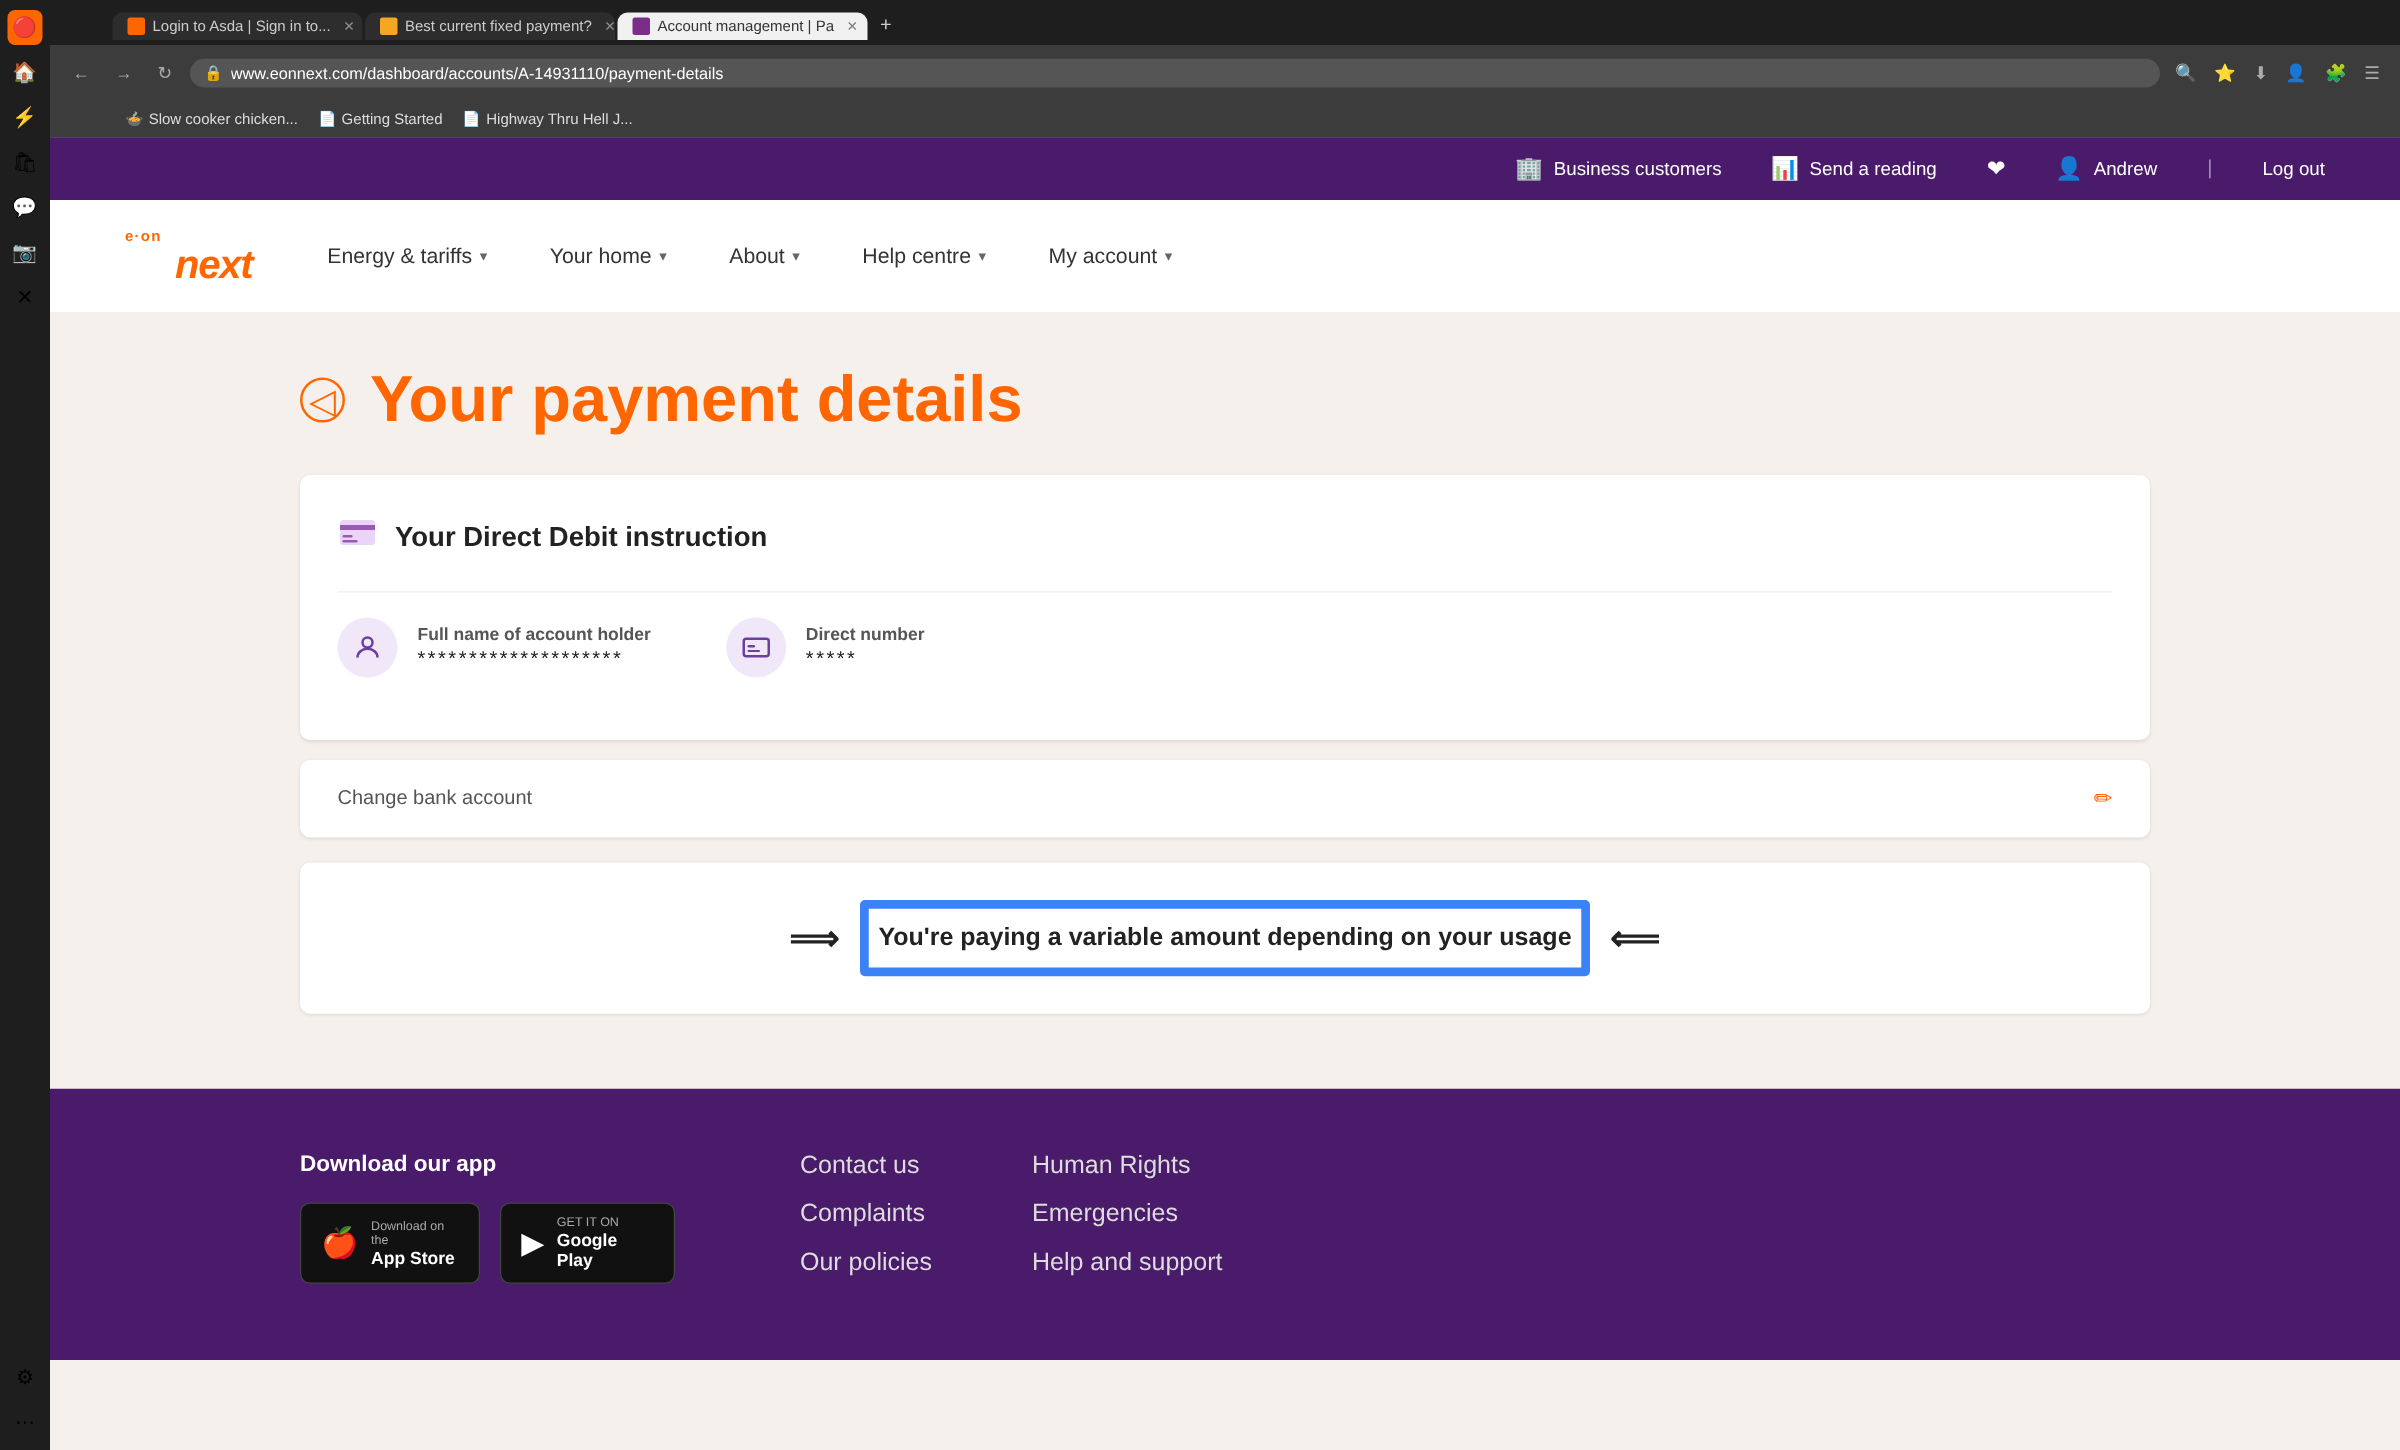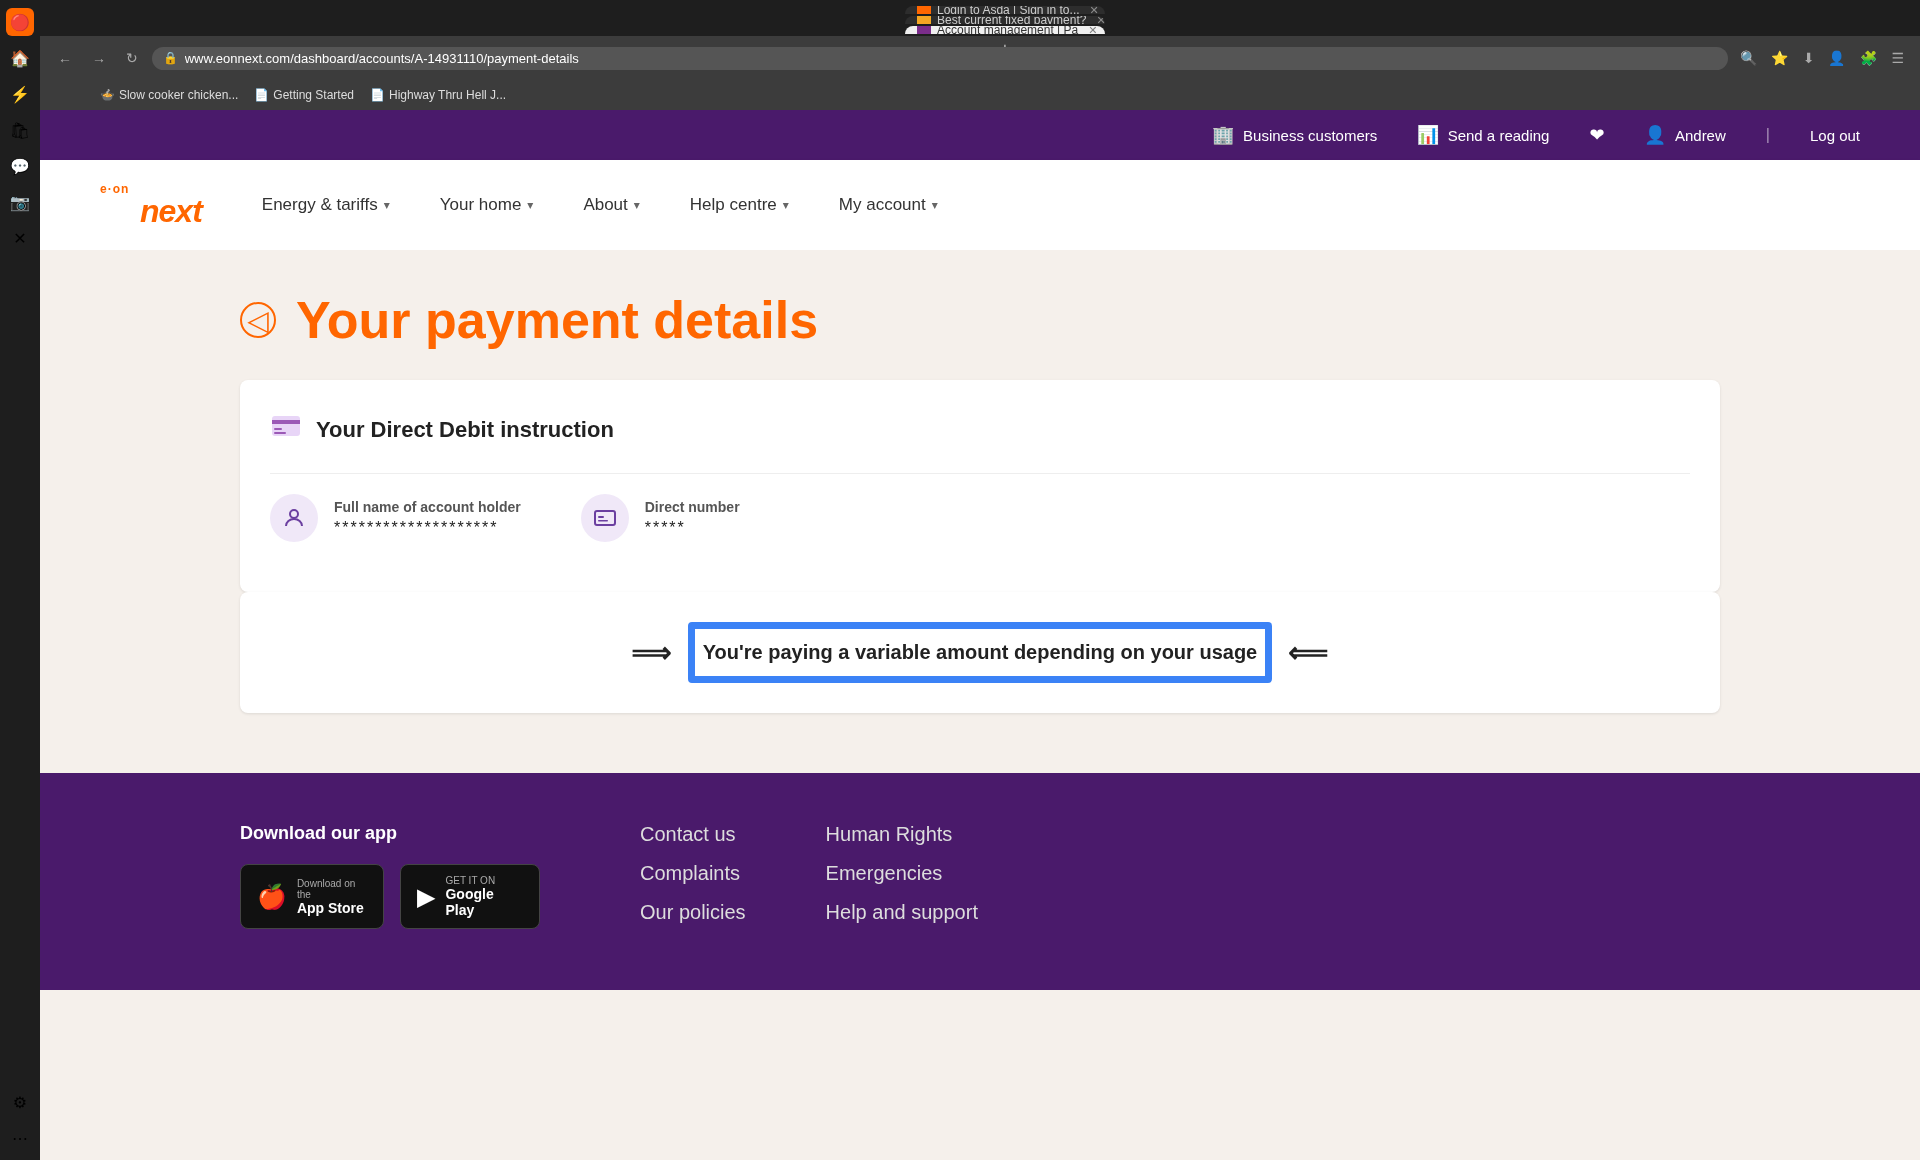--- a/index.html
+++ b/index.html
@@ -1,20 +1,20 @@
 <!DOCTYPE html>
 <html><head>
   <meta charset="utf-8">
   <style>
     * { margin: 0; padding: 0; box-sizing: border-box; }
     body { font-family: Arial, sans-serif; background: #f5f0eb; width: 1920px; min-height: 1160px; overflow-x: hidden; }
 
     
     .browser-chrome { background: #2d2d2d; width: 100%; }
-    .browser-tabs { display: flex; align-items: center; background: #1e1e1e; padding: 6px 0 0 50px; height: 36px; gap: 2px; flex-direction: column; }
+    .browser-tabs { display: flex; align-items: center; background: #1e1e1e; padding: 6px 0 0 50px; height: 36px; gap: 2px; }
     .tab { display: flex; align-items: center; gap: 6px; padding: 4px 12px; border-radius: 8px 8px 0 0; font-size: 12px; color: #ccc; background: #2d2d2d; cursor: pointer; max-width: 200px; white-space: nowrap; overflow: hidden; text-overflow: ellipsis; }
     .tab.active { background: #f0f0f0; color: #333; }
     .tab .tab-favicon { width: 14px; height: 14px; border-radius: 2px; flex-shrink: 0; }
     .tab .tab-close { margin-left: 4px; opacity: 0.6; font-size: 11px; }
     .tab-favicon-orange { background: #ff6600; border-radius: 50%; }
     .tab-favicon-purple { background: #7b2d8b; }
     .tab-new { background: none; border: none; color: #ccc; cursor: pointer; padding: 4px 8px; font-size: 16px; }
 
     .browser-nav { display: flex; align-items: center; background: #3c3c3c; padding: 6px 12px; gap: 8px; height: 44px; }
     .nav-btn { background: none; border: none; color: #aaa; cursor: pointer; padding: 4px 6px; font-size: 14px; border-radius: 4px; }
@@ -44,21 +44,21 @@
     .nav-item { display: flex; align-items: center; gap: 6px; font-size: 17px; color: #333; cursor: pointer; font-weight: 500; padding: 8px 0; }
     .nav-chevron { font-size: 12px; color: #666; }
 
     
     .page-content { background: #f5f0eb; padding: 40px 200px; min-height: 500px; }
     .page-header { display: flex; align-items: center; gap: 20px; margin-bottom: 30px; }
     .back-btn { font-size: 28px; color: #ff6600; cursor: pointer; display: flex; align-items: center; justify-content: center; width: 36px; height: 36px; border-radius: 50%; border: 2px solid #ff6600; background: none; }
     .page-title { font-size: 52px; font-weight: 900; color: #ff6600; }
 
     
-    .card { background: #fff; border-radius: 8px; padding: 30px; box-shadow: 0 1px 3px rgba(0,0,0,0.1); }
+    .card { background: #fff; border-radius: 8px; padding: 30px; margin-bottom: 16px; box-shadow: 0 1px 3px rgba(0,0,0,0.1); }
     .dd-header { display: flex; align-items: center; gap: 14px; margin-bottom: 24px; }
     .dd-icon { font-size: 28px; color: #6b3fa0; }
     .dd-title { font-size: 22px; font-weight: 800; color: #222; }
 
     .dd-fields { display: flex; gap: 60px; padding: 20px 0; border-top: 1px solid #eee; }
     .dd-field { display: flex; align-items: center; gap: 16px; justify-content: space-between; }
     .field-icon { font-size: 24px; color: #6b3fa0; background: #f0e8f8; border-radius: 50%; width: 48px; height: 48px; display: flex; align-items: center; justify-content: center; }
     .field-label { font-size: 14px; color: #555; font-weight: 600; margin-bottom: 4px; }
     .field-value { font-size: 16px; color: #222; letter-spacing: 2px; }
 
@@ -263,20 +263,24 @@
             </svg>
           </div>
           <div>
             <div class="field-label">Direct number</div>
             <div class="field-value">*****</div>
           </div>
         </div>
       </div>
     </div>
 
+    <div class="change-card">
+      <span class="change-text">Change bank account</span>
+      <span class="edit-icon">✏</span>
+    </div>
 
     <div class="variable-card">
       <div class="variable-inner">
         <span class="arrow-left">⟹</span>
         <div class="variable-text-box">
           <span class="variable-text">You're paying a variable amount depending on your usage</span>
         </div>
         <span class="arrow-right">⟸</span>
       </div>
     </div>

